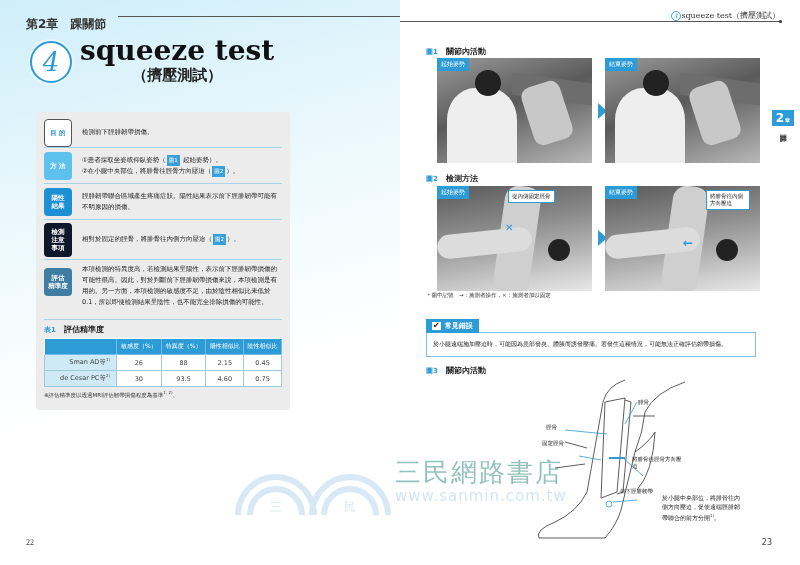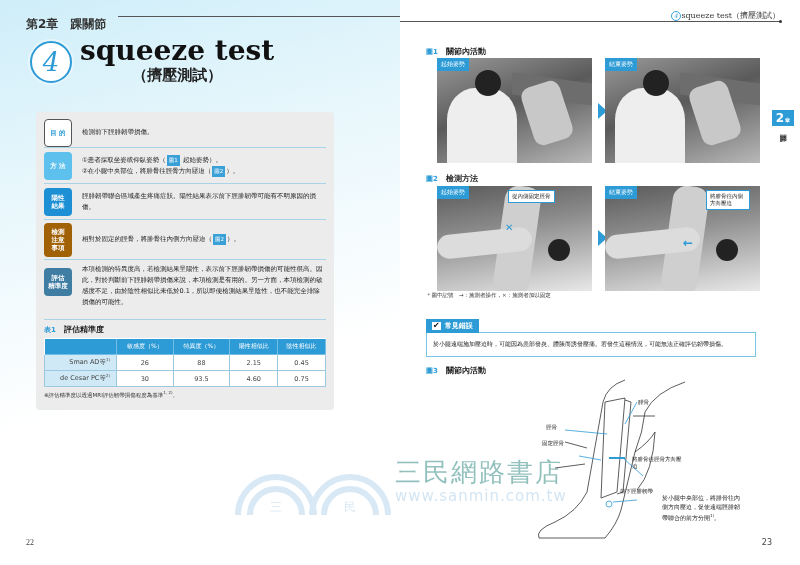--- a/index.html
+++ b/index.html
@@ -44,35 +44,35 @@
     background: #fff; border: 2px solid #2d9bd6;
     display: flex; align-items: center; justify-content: center;
     font-family: "DejaVu Serif", serif; font-style: italic; font-size: 26px; color: #2d9bd6;
     box-shadow: 0 0 0 2px #e6f6fc;
   }
   .title-text .en { font-family: "DejaVu Serif", serif; font-weight: bold; font-size: 28px; color: #111; line-height: 26px; }
   .title-text .zh { font-weight: bold; font-size: 15px; color: #222; line-height: 22px; text-align: center; }
 
   
   .panel {
-    position: absolute; left: 36px; top: 112px; width: 298px; height: 298px;
+    position: absolute; left: 36px; top: 112px; width: 254px; height: 298px;
     background: #ececec; border-radius: 4px;
     padding: 6px 8px;
   }
   .row { display: flex; align-items: center; gap: 10px; padding: 4px 0; border-bottom: 1px solid #a8d4e8; }
   .row:last-of-type { border-bottom: none; }
   .label-badge {
     flex: 0 0 28px; height: 28px; border-radius: 4px;
     font-size: 6.5px; font-weight: bold; color: #fff; text-align: center;
     display: flex; align-items: center; justify-content: center; line-height: 8px;
   }
   .b-purpose { background: #fff; color: #2d9bd6; border: 1px solid #555; }
   .b-method { background: #5ec0ec; }
   .b-positive { background: #1d8fd4; }
-  .b-notes { background: #a16207; }
+  .b-notes { background: #0f172a; }
   .b-accuracy { background: #3f7da3; }
   .row-text { font-size: 6.5px; line-height: 11px; color: #222; }
   .fig-ref { display: inline-block; background: #3aa0d8; color: #fff; font-size: 5.5px; padding: 0 2px; margin: 0 1px; }
   .row-purpose { height: 30px; }
   .row-method { height: 36px; }
   .row-positive { height: 36px; }
   .row-notes { height: 40px; }
   .row-accuracy { height: 60px; align-items: flex-start; }
   .row-accuracy .label-badge { margin-top: 4px; }
 

